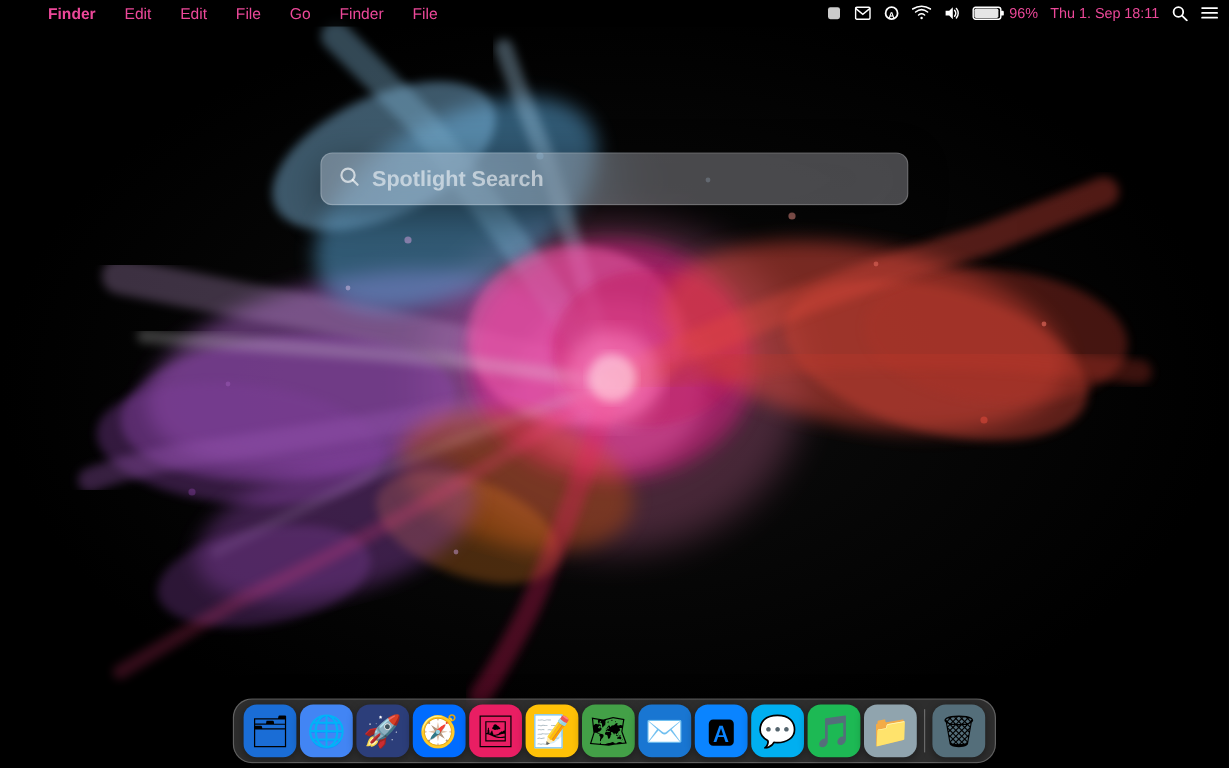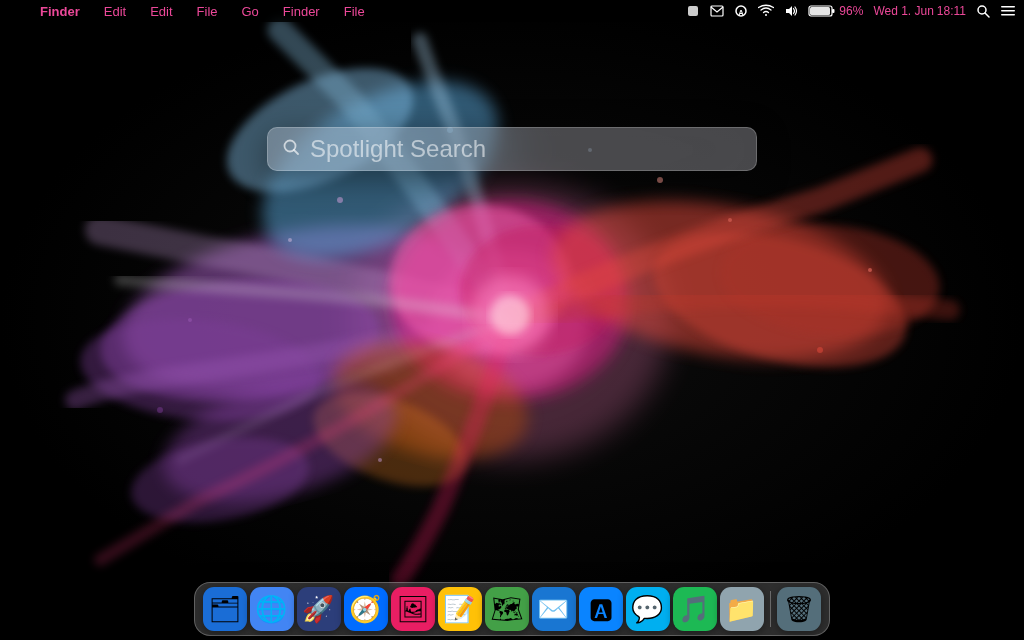--- a/index.html
+++ b/index.html
@@ -104,22 +104,22 @@
       color: rgba(255,255,255,0.7);
       font-size: 16px;
       flex-shrink: 0;
     }
 
     #spotlight-input {
       background: transparent;
       border: none;
       outline: none;
       color: rgba(255,255,255,0.6);
-      font-size: 24px;
-      font-weight: 400;
+      font-size: 18px;
+      font-weight: 700;
       width: 100%;
       caret-color: white;
     }
 
     #spotlight-input::placeholder {
       color: rgba(255,255,255,0.55);
     }
 
     
     #dock-container {
@@ -316,21 +316,21 @@
     </span>
     <span class="status-icon">
       <svg width="28" height="14" viewBox="0 0 28 14">
         <rect x="1" y="2" width="23" height="10" rx="2" fill="none" stroke="white" stroke-width="1.2"></rect>
         <rect x="24" y="5" width="2.5" height="4" rx="1" fill="white"></rect>
         <rect x="2" y="3" width="20" height="8" rx="1.5" fill="white" opacity="0.9"></rect>
       </svg>
       <span>96%</span>
     </span>
     <span class="status-icon">
-      <span>Wed 1. Jun</span>
+      <span>Thu 1. Sep</span>
       <span>18:11</span>
     </span>
     <span class="status-icon">
       <svg width="14" height="14" viewBox="0 0 14 14">
         <circle cx="6" cy="6" r="4" fill="none" stroke="white" stroke-width="1.5"></circle>
         <line x1="9" y1="9" x2="13" y2="13" stroke="white" stroke-width="1.5" stroke-linecap="round"></line>
       </svg>
     </span>
     <span class="status-icon">
       <svg width="16" height="14" viewBox="0 0 16 14">

